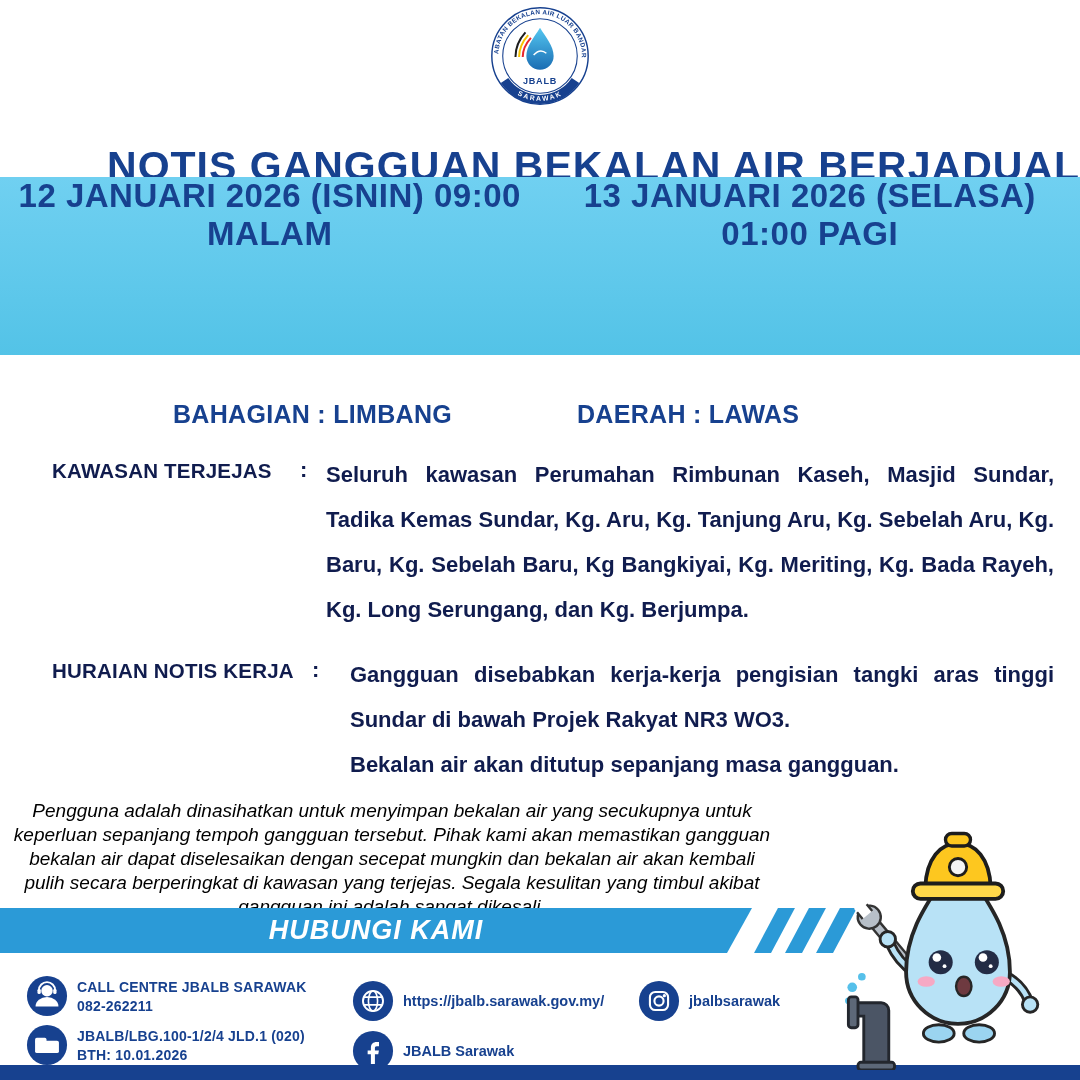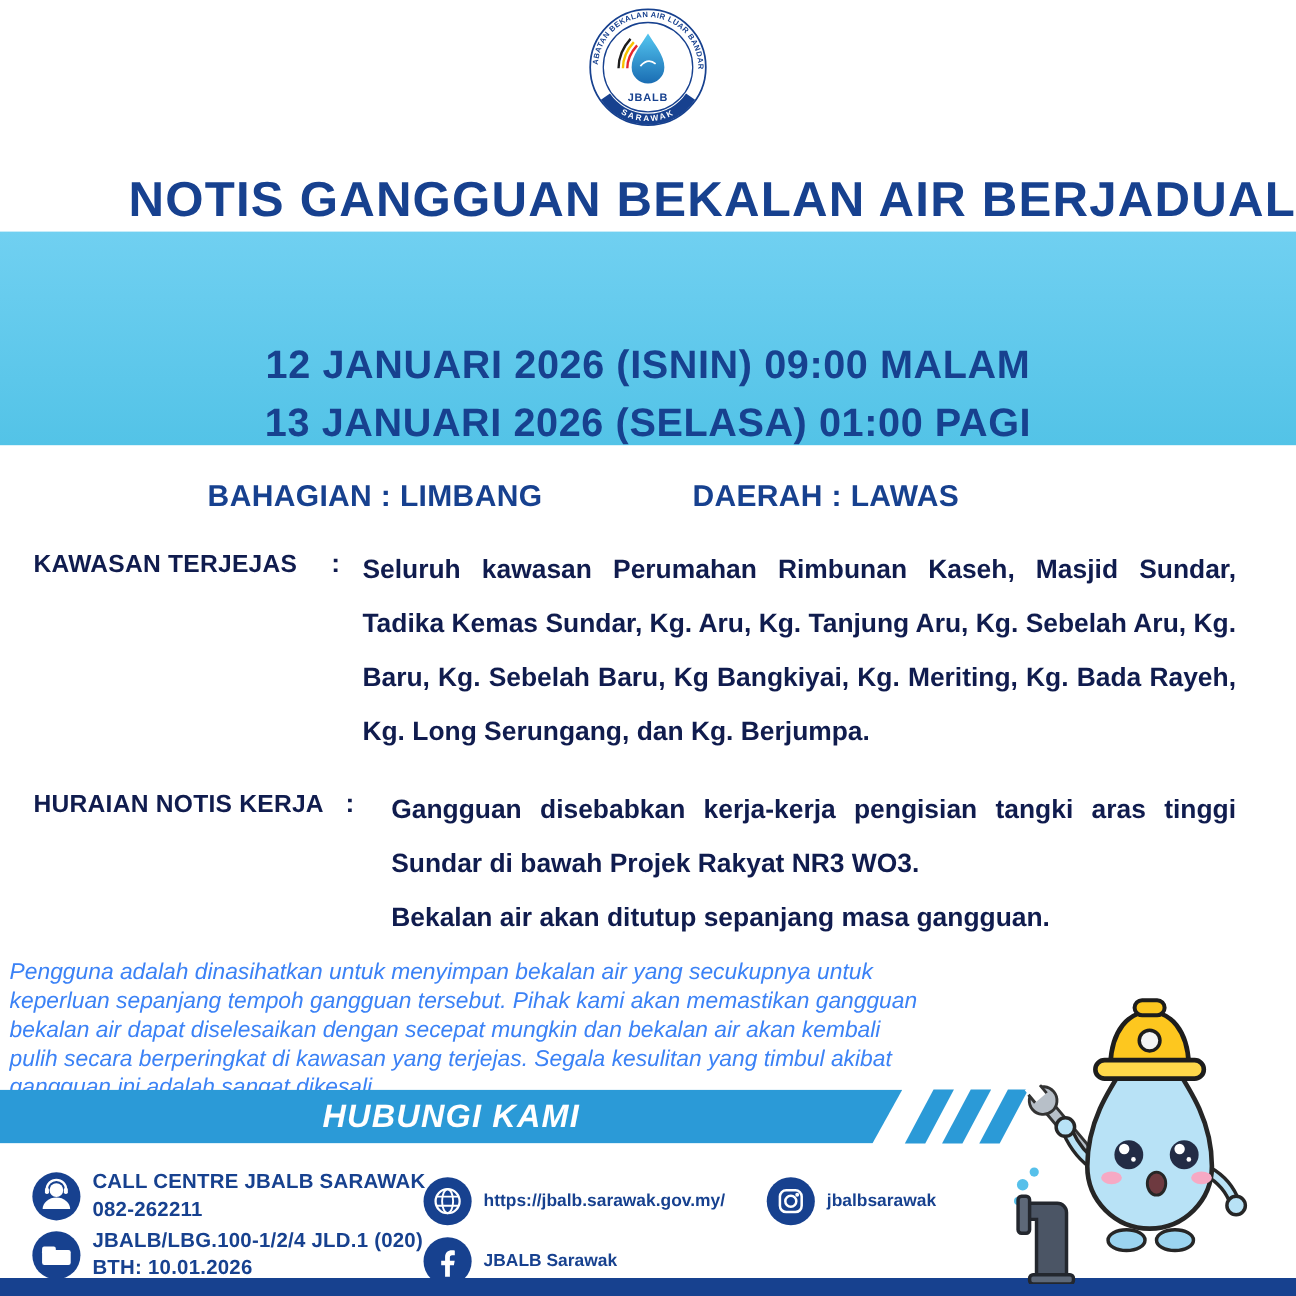--- a/index.html
+++ b/index.html
@@ -6,55 +6,55 @@
   body { background:#ffffff; }
   .poster { position:relative; width:1080px; height:1080px; background:#ffffff;
             font-family:"Liberation Sans", sans-serif; overflow:hidden; }
 
   .logo { position:absolute; top:6px; left:490px; width:100px; height:100px; }
   .logo svg { width:100%; height:100%; }
 
   .title { position:absolute; top:126px; left:0; width:100%; text-align:right;
            font-size:41px; font-weight:bold; color:#17418f; letter-spacing:1px;margin-top:17px; }
 
-  .schedule { position:absolute; top:193px; left:0; width:1080px; height:178px;
+  .schedule { position:absolute; top:177px; left:0; width:1080px; height:178px;
               background:linear-gradient(180deg,#70d0f1 0%,#53c3e7 100%);
-              display:flex; flex-direction:column; justify-content:flex-end; row-gap:10px; }
+              display:flex; flex-direction:row; justify-content:flex-end; row-gap:10px; }
   .schedule .line { text-align:center; font-size:33px; font-weight:bold; color:#17418f; letter-spacing:.5px; }
 
   .region-row { position:absolute; top:400px; left:0; width:900px; height:34px;
                 font-size:25px; font-weight:bold; color:#17418f; letter-spacing:.3px; }
   .bahagian { position:absolute; left:173px; }
   .daerah   { position:absolute; left:577px; }
 
-  .section { position:absolute; left:28px; width:1002px; display:grid;
+  .section { position:absolute; left:52px; width:1002px; display:grid;
              grid-template-columns:248px 26px 1fr; color:#101c4e; }
   .kawasan { top:452px; }
   .huraian { top:652px;gap:12px; }
   .sec-label { font-size:20.5px; font-weight:bold; padding-top:7px; letter-spacing:.2px; }
   .sec-colon { font-size:22px; font-weight:bold; padding-top:5px; }
   .sec-text  { font-size:22px; font-weight:bold; line-height:45px; text-align:justify; }
   .sec-text.no-justify { text-align:left; }
 
   .disclaimer { position:absolute; top:799px; left:8px; width:768px;
-                font-size:19px; line-height:24px; font-style:italic; color:#3b82f6; }
+                font-size:19px; line-height:24px; font-style:italic; color:#000000;text-align:center; }
 
   .contact-banner { position:absolute; top:908px; left:0; width:752px; height:45px; background:#2b9ad7;
                     clip-path:polygon(0 0,100% 0,calc(100% - 25px) 100%,0 100%);
                     display:flex; align-items:center; justify-content:center; }
   .contact-banner .hk { color:#ffffff; font-size:27px; font-weight:bold; letter-spacing:1px;font-style:italic; }
   .stripe { position:absolute; top:908px; width:17px; height:45px; background:#2b9ad7; transform:skewX(-28deg); }
   .s1 { left:766px; } .s2 { left:797px; } .s3 { left:828px; }
 
   .contact-item { position:absolute; display:flex; align-items:center; gap:9px;
                   color:#17418f; font-weight:bold; }
   .ci-icon { width:42px; height:42px; flex:0 0 auto; }
   .ci-icon svg { width:100%; height:100%; display:block; }
   .ci-lines { display:flex; flex-direction:column; gap:3px; }
-  .t13 { font-size:17px; letter-spacing:.2px; }
+  .t13 { font-size:14px; letter-spacing:.2px; }
   .t14 { font-size:14.5px; }
   .c-call { left:26px;  top:975px;  }
   .c-ref  { left:26px;  top:1024px; }
   .c-web  { left:352px; top:980px;  }
   .c-fb   { left:352px; top:1030px; }
   .c-ig   { left:638px; top:980px;  }
 
   .footer { position:absolute; left:0; bottom:0; width:1080px; height:15px; background:#17418f; }
 
   .mascot { position:absolute; right:6px; bottom:10px; width:232px; height:250px; z-index:4; }

